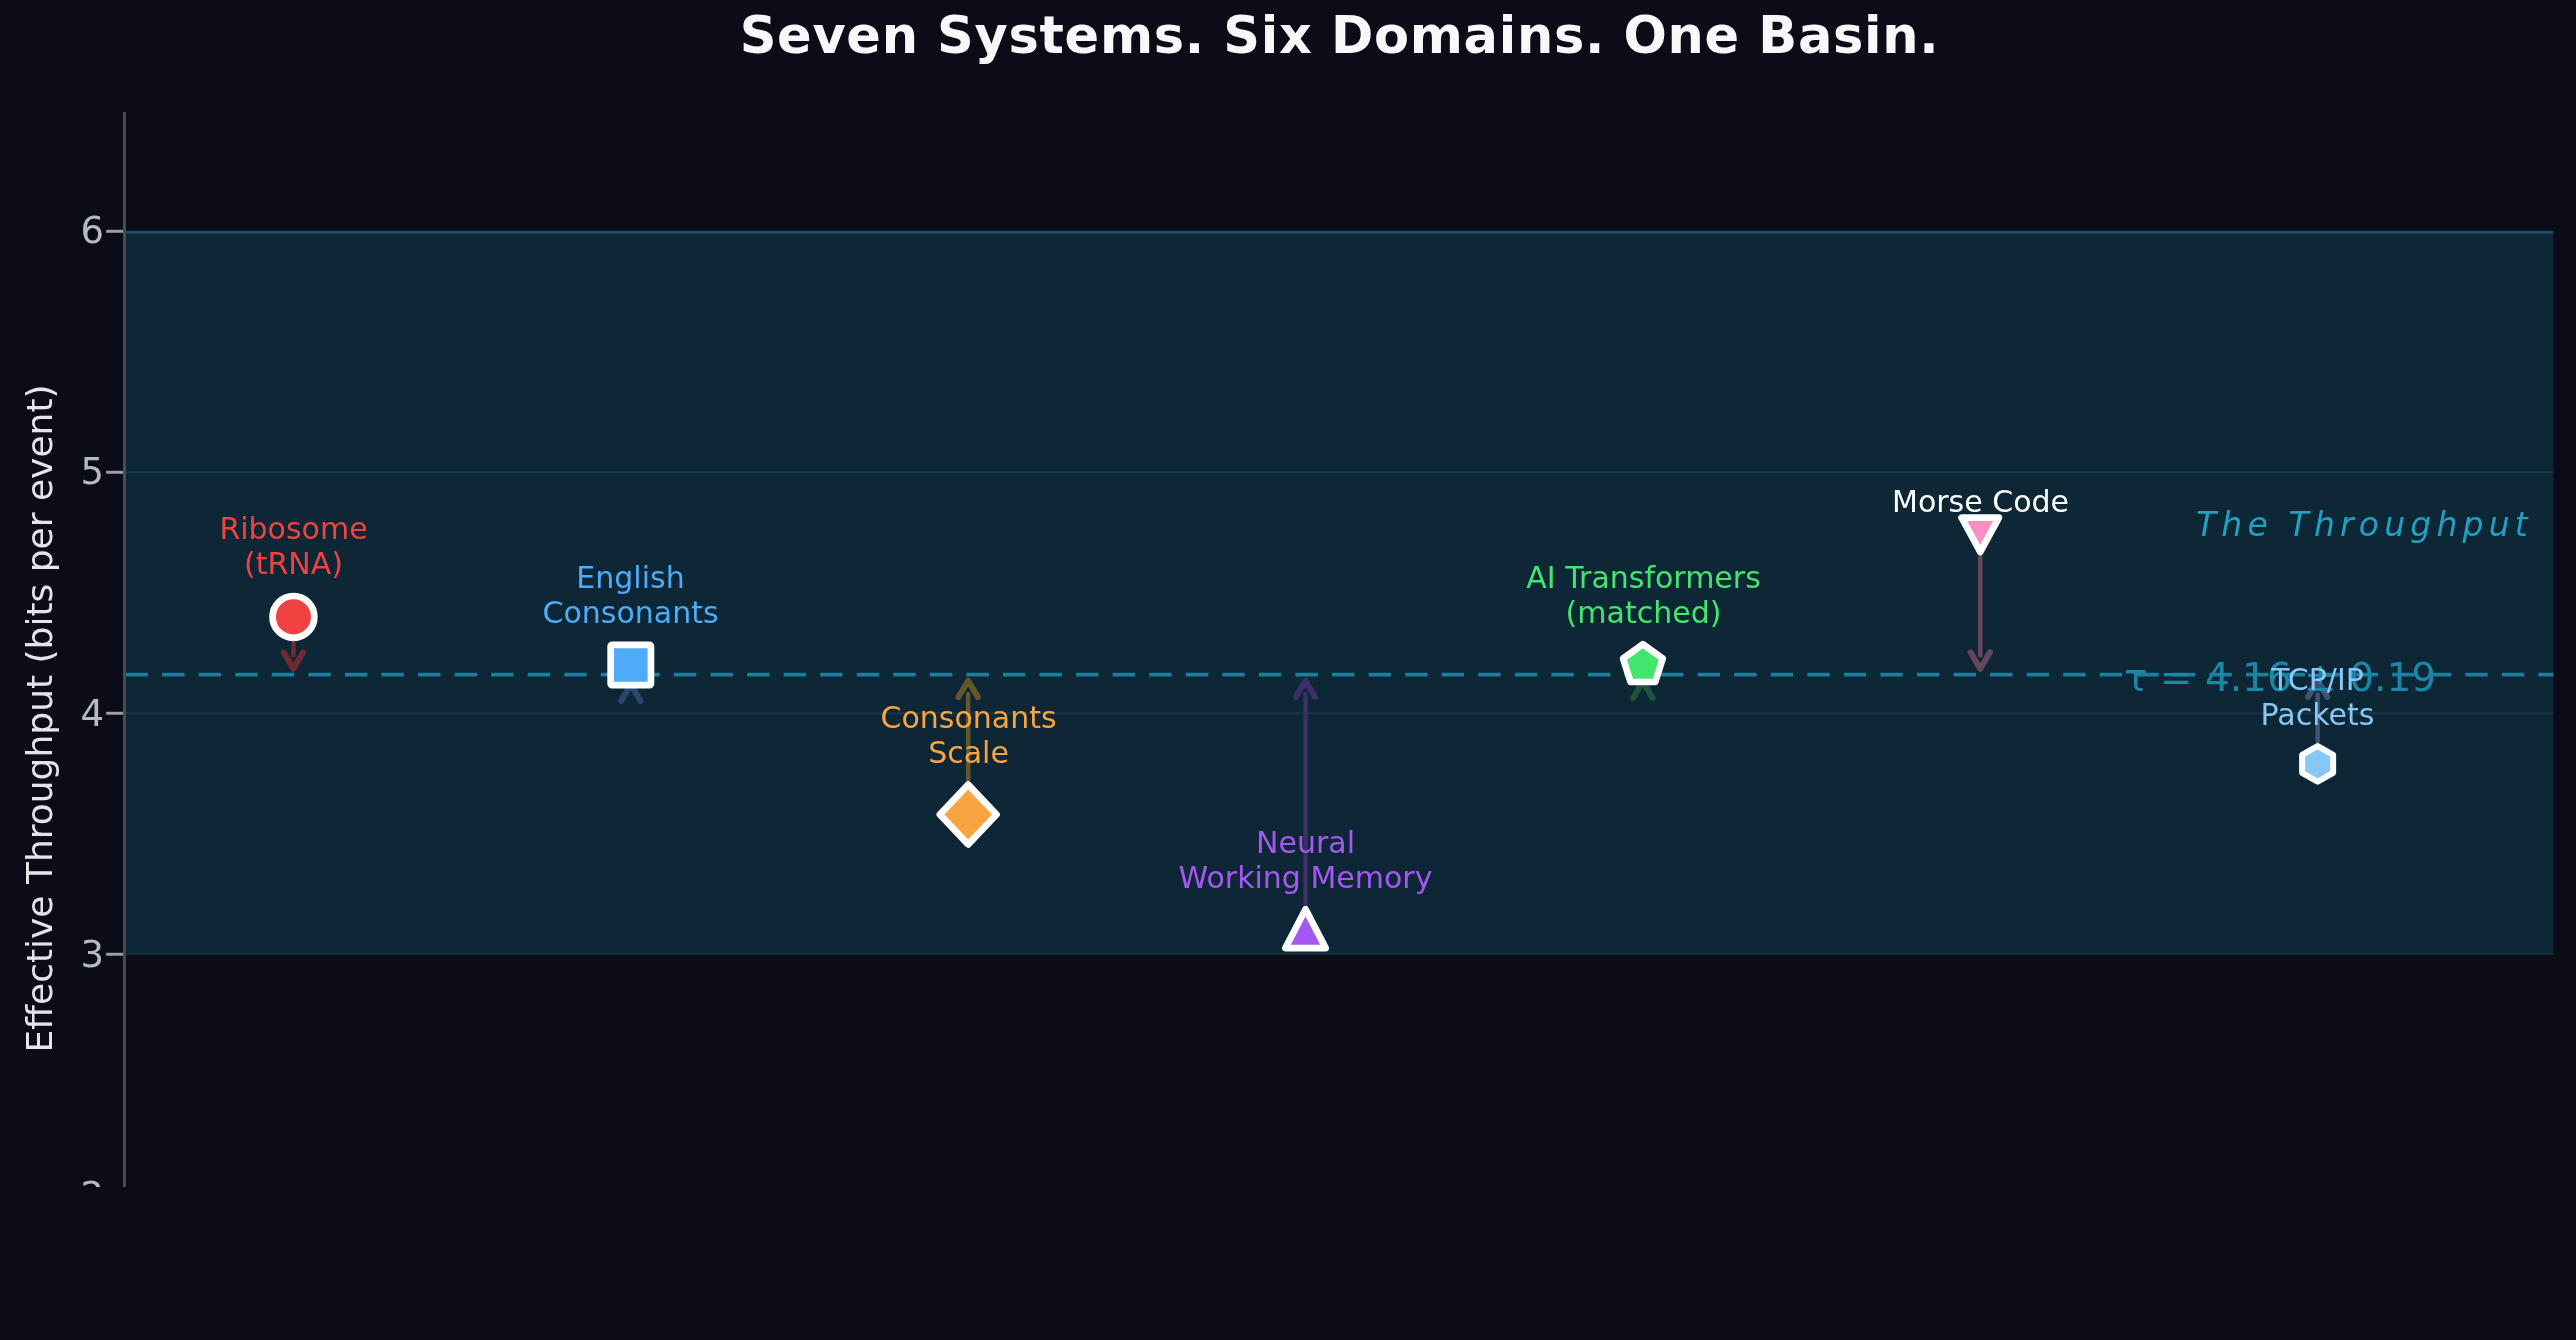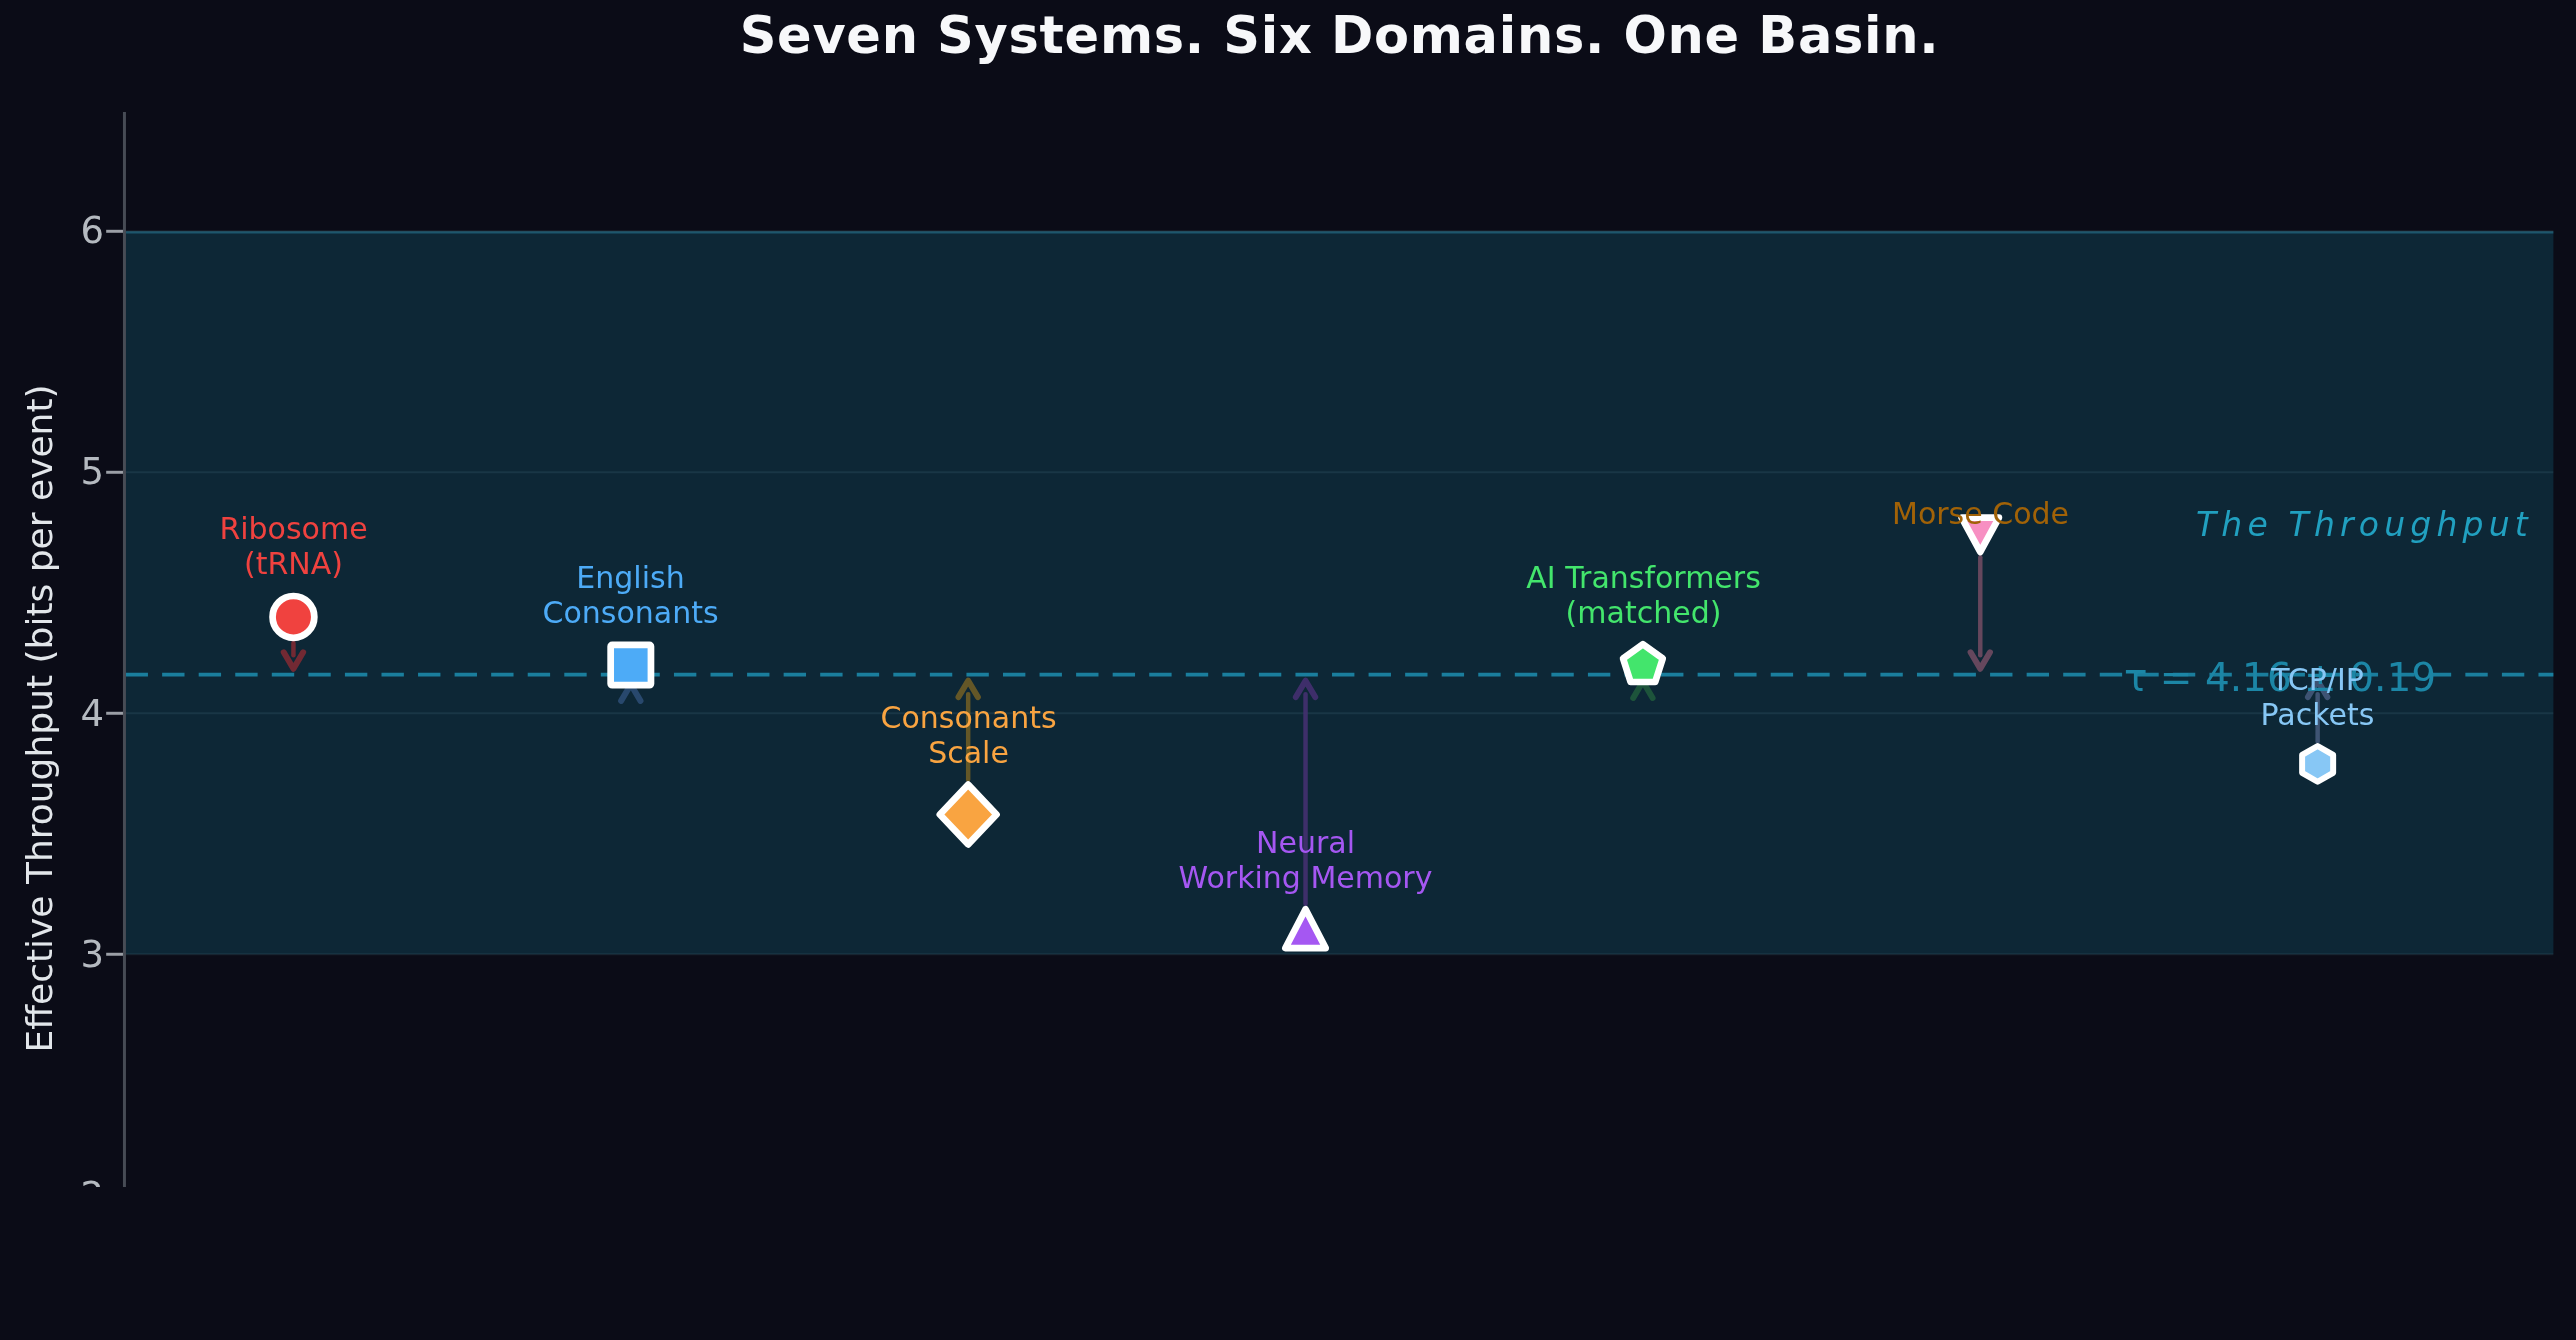--- a/index.html
+++ b/index.html
@@ -115,21 +115,21 @@
         <div>Scale</div>
       </div>
       <div class="point-label" style="left: 1074px; top: 825px; color: rgb(165, 87, 242);">
         <div>Neural</div>
         <div>Working Memory</div>
       </div>
       <div class="point-label" style="left: 1412px; top: 560px; color: rgb(67, 229, 108);">
         <div>AI Transformers</div>
         <div>(matched)</div>
       </div>
-      <div class="point-label" style="left: 1749px; top: 496px; color: #a16207;">
+      <div class="point-label" style="left: 1749px; top: 484px; color: #ffffff;">
         <div>Morse Code</div>
       </div>
       <div class="point-label" style="left: 2086px; top: 662px; color: rgb(135, 199, 245);">
         <div>TCP/IP</div>
         <div>Packets</div>
       </div>
     </div>
 </div>
 
 

